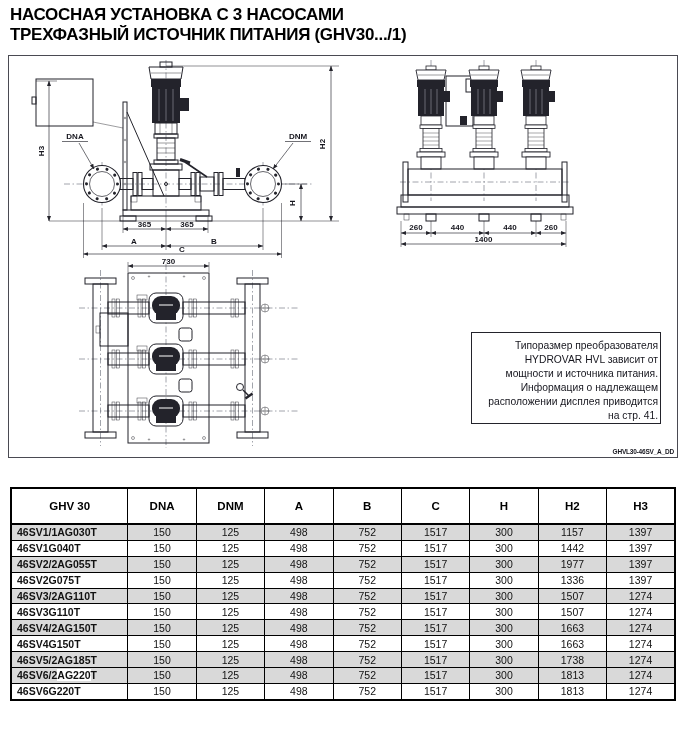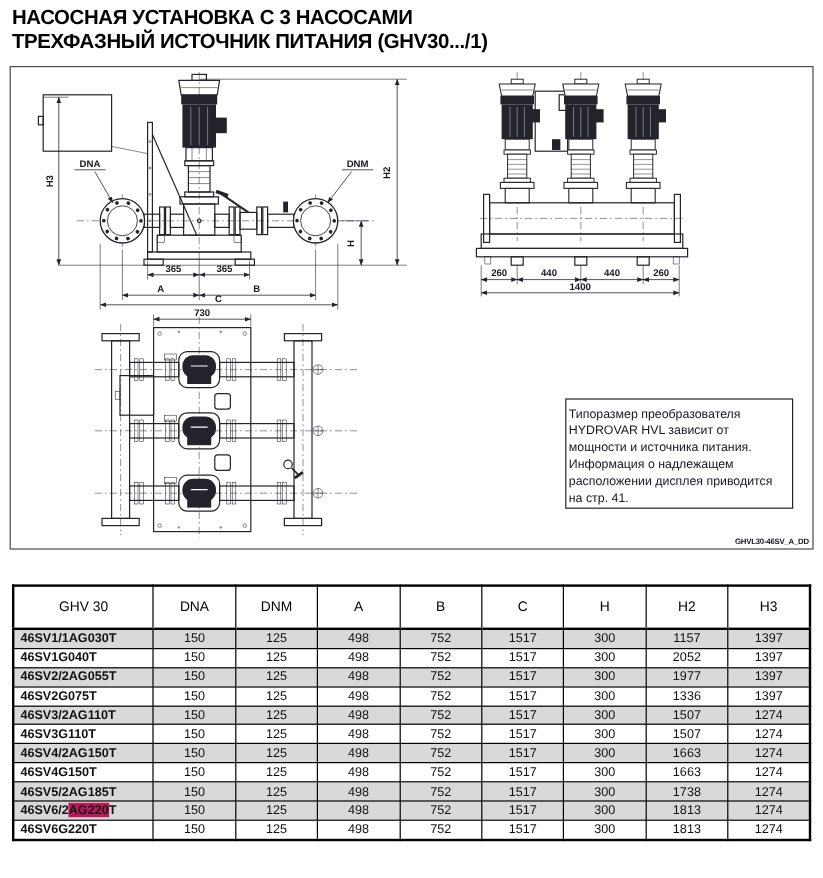--- a/index.html
+++ b/index.html
@@ -12,21 +12,21 @@
     font-size:17px; font-weight:bold; line-height:20px; letter-spacing:-0.3px;
     color:#000;
   }
   .figure {
     position:absolute; left:8px; top:55px; width:668px; height:401px;
     border:1px solid #4a4a52; box-sizing:content-box; background:#fff;
   }
   .notebox {
     position:absolute; left:462px; top:276px; width:184px; height:80px;
     border:1.2px solid #23232b; padding:6px 2px 4px 2px;
-    font-size:10.3px; line-height:14px; text-align:left; color:#16161e;
+    font-size:10.3px; line-height:14px; text-align:right; color:#16161e;
     white-space:pre-line;
   }
   .refl {
     position:absolute; right:3px; bottom:2px;
     font-size:6.5px; font-weight:bold; color:#16161e; letter-spacing:-0.2px;
   }
   
   .ln  { stroke:#23232b; stroke-width:1; fill:none; }
   .tl  { stroke:#23232b; stroke-width:0.45; fill:none; }
   .cl  { stroke:#555a66; stroke-width:0.55; stroke-dasharray:6 2.5 1.5 2.5; fill:none; }
@@ -35,30 +35,30 @@
   .dimt{ font:bold 8px "Liberation Sans", sans-serif; fill:#16161e; }
   
   .spec-table {
     position:absolute; left:10px; top:487px; width:666px;
     border-collapse:collapse; border:2px solid #000;
     font-family:"Liberation Sans", sans-serif;
     table-layout:fixed;
   }
   .spec-table th {
     border:1px solid #000; border-bottom:2px solid #000;
-    height:34px; font-size:11.5px; font-weight:normal; text-align:center;
+    height:34px; font-size:11.5px; font-weight:bold; text-align:center;
     padding:0; background:#fff;
   }
   .spec-table td {
     border:1px solid #000; height:14.9px; font-size:10.5px;
     text-align:center; padding:0; color:#111;
   }
   .spec-table td.model-cell { text-align:left; padding-left:5px;font-weight:bold; }
   .spec-table tr.shaded { background:#d9d9d9; }
-  .txt-selection { background:#be185d; }
+  .txt-selection { background:#ffffff; }
 </style>
 </head>
 <body>
 
 <div class="page">
 
   <div class="title">
     <div>НАСОСНАЯ УСТАНОВКА С 3 НАСОСАМИ</div>
     <div>ТРЕХФАЗНЫЙ ИСТОЧНИК ПИТАНИЯ (GHV30.../1)</div>
   </div>
@@ -409,21 +409,21 @@
           <td>1397</td>
         </tr>
         <tr>
           <td class="model-cell">46SV1G040T</td>
           <td>150</td>
           <td>125</td>
           <td>498</td>
           <td>752</td>
           <td>1517</td>
           <td>300</td>
-          <td>2052</td>
+          <td>1442</td>
           <td>1397</td>
         </tr>
         <tr class="shaded">
           <td class="model-cell">46SV2/2AG055T</td>
           <td>150</td>
           <td>125</td>
           <td>498</td>
           <td>752</td>
           <td>1517</td>
           <td>300</td>

